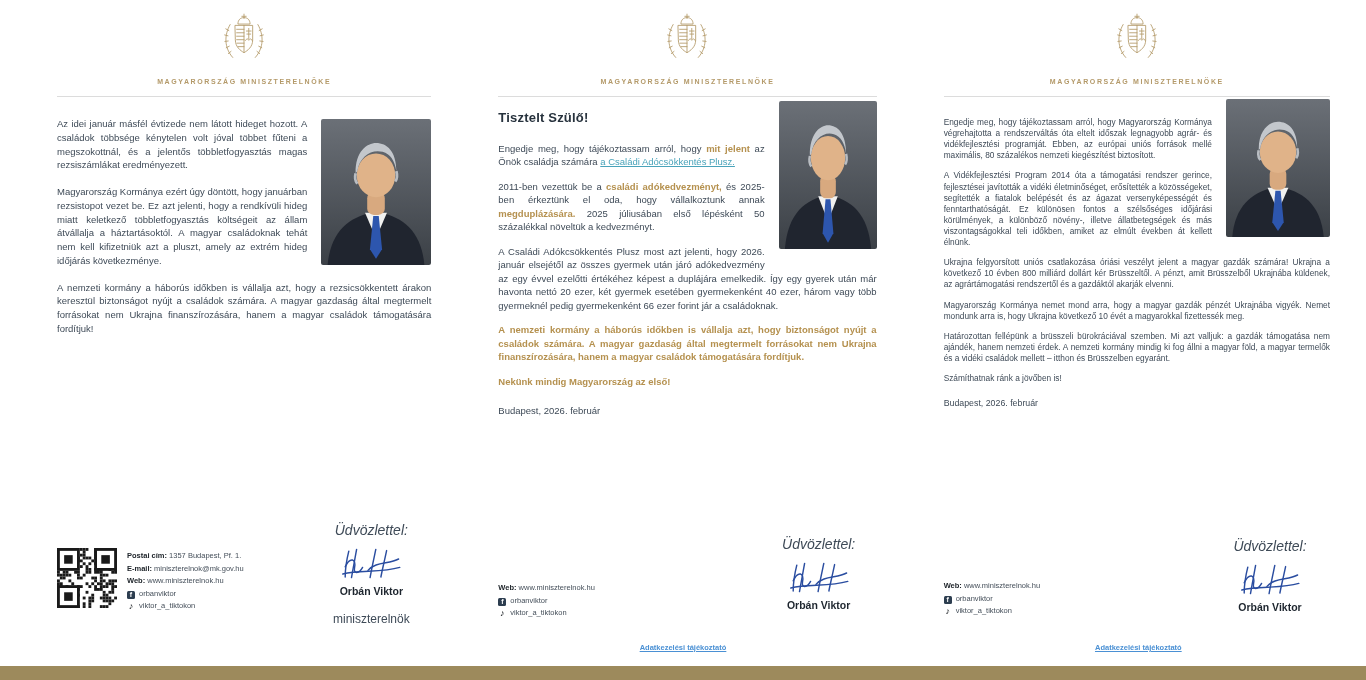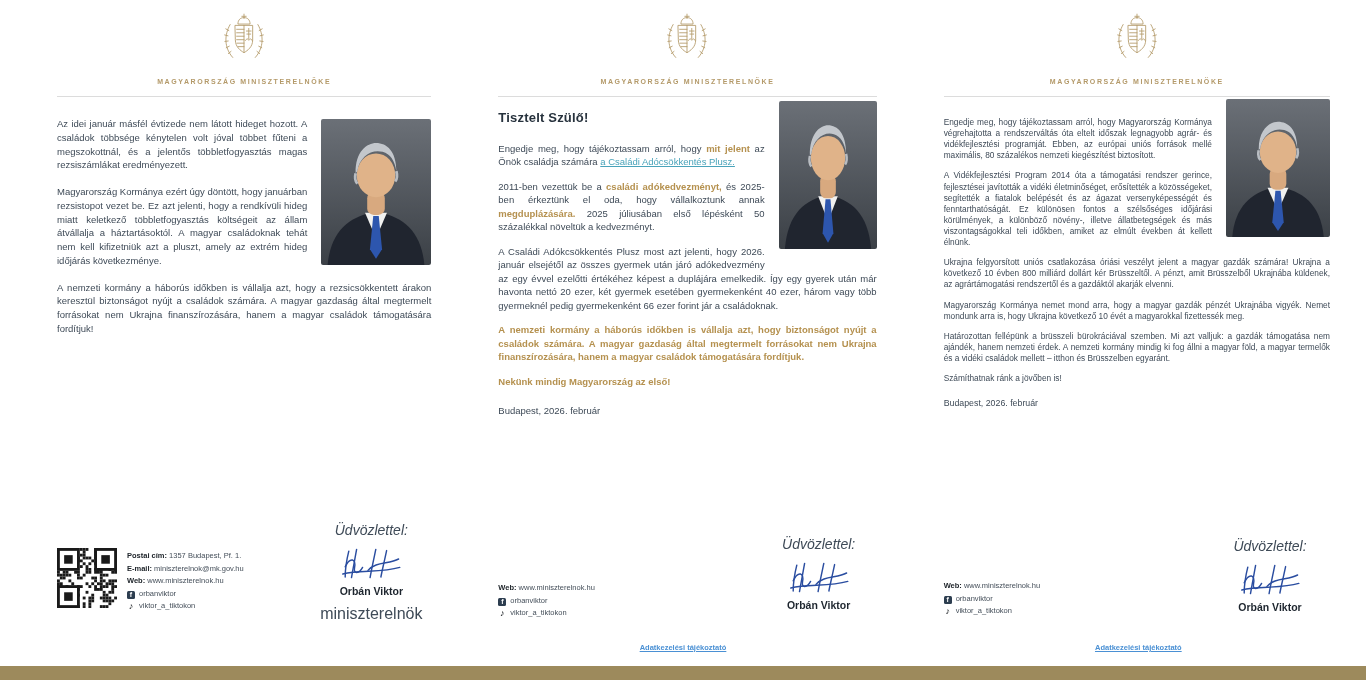--- a/index.html
+++ b/index.html
@@ -62,21 +62,21 @@
   .ci{display:inline-block;text-align:center;margin-right:4px;vertical-align:-1px;}
   .ci-facebook{width:8px;height:8px;line-height:8px;background:#2d3e50;color:#fff;border-radius:1.5px;
     font-size:7px;font-weight:bold;}
   .ci-tiktok{width:8px;font-size:9px;color:#15191d;}
 
   .f-right{position:absolute;right:0;top:0;width:124px;text-align:center;}
   .closing{font-style:italic;font-size:14px;color:#3e4a57;}
   .signature{margin:3px auto 0;width:66px;height:42px;}
   .signature svg{display:block;width:100%;height:100%;}
   .signer-name{font-size:10.5px;font-weight:bold;color:#1d252e;margin-top:2px;}
-  .signer-title{font-size:16px;color:#3e4a57;margin-top:8px;}
+  .signer-title{font-size:12px;color:#3e4a57;margin-top:15px;}
 
   .privacy{position:absolute;left:0;right:0;top:643px;text-align:center;display:block;
     font-size:7.5px;color:#4a90d4;text-decoration:underline;font-weight:bold;}
 
   .gold-bar{position:absolute;left:0;right:0;bottom:0;height:14px;background:#9d8a5c;}
 </style>
 </head>
 <body>
 
 <div class="pages">

